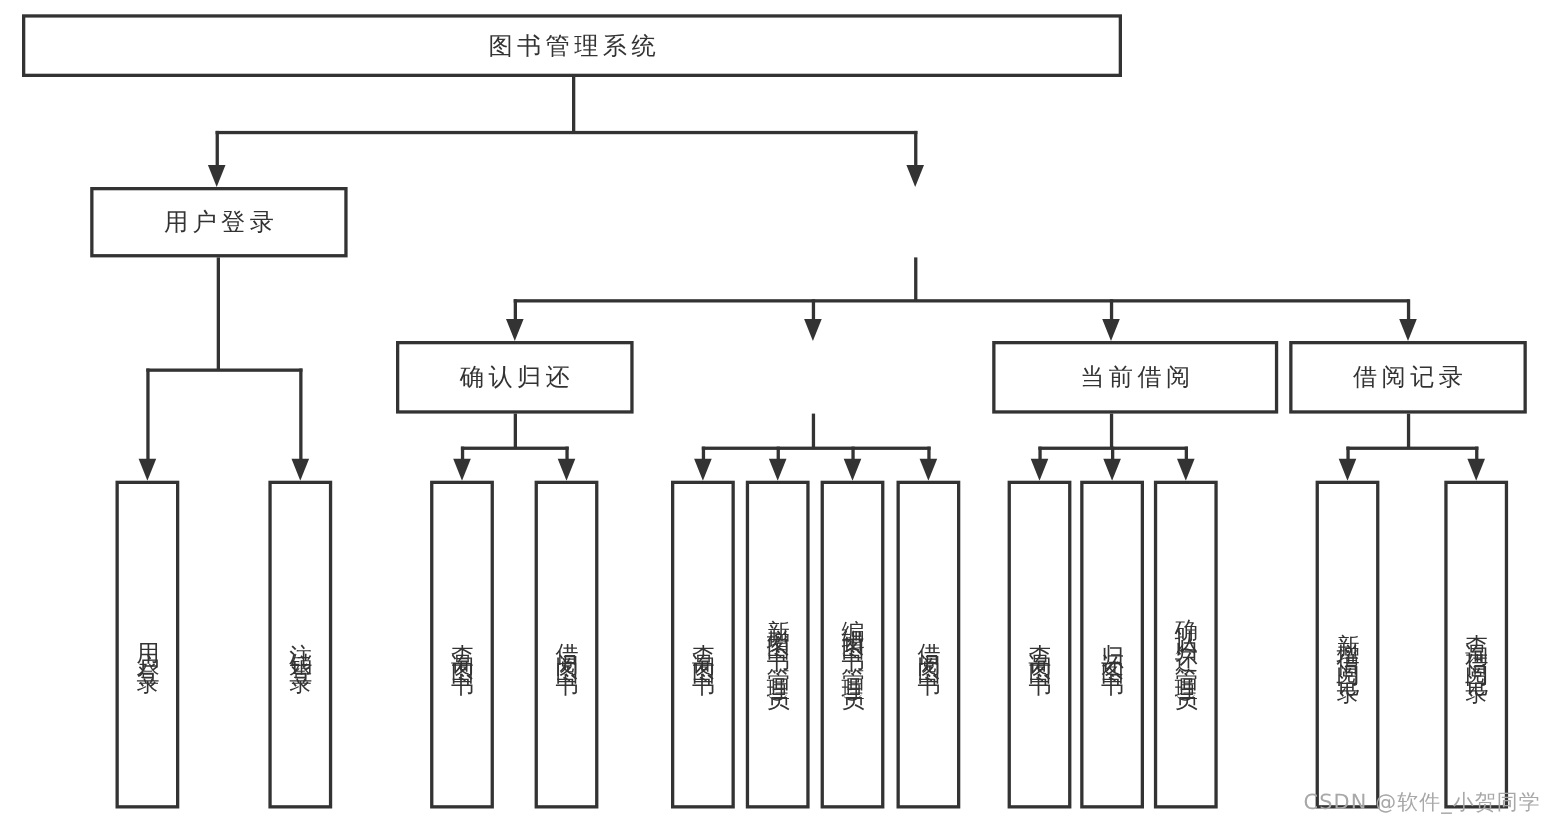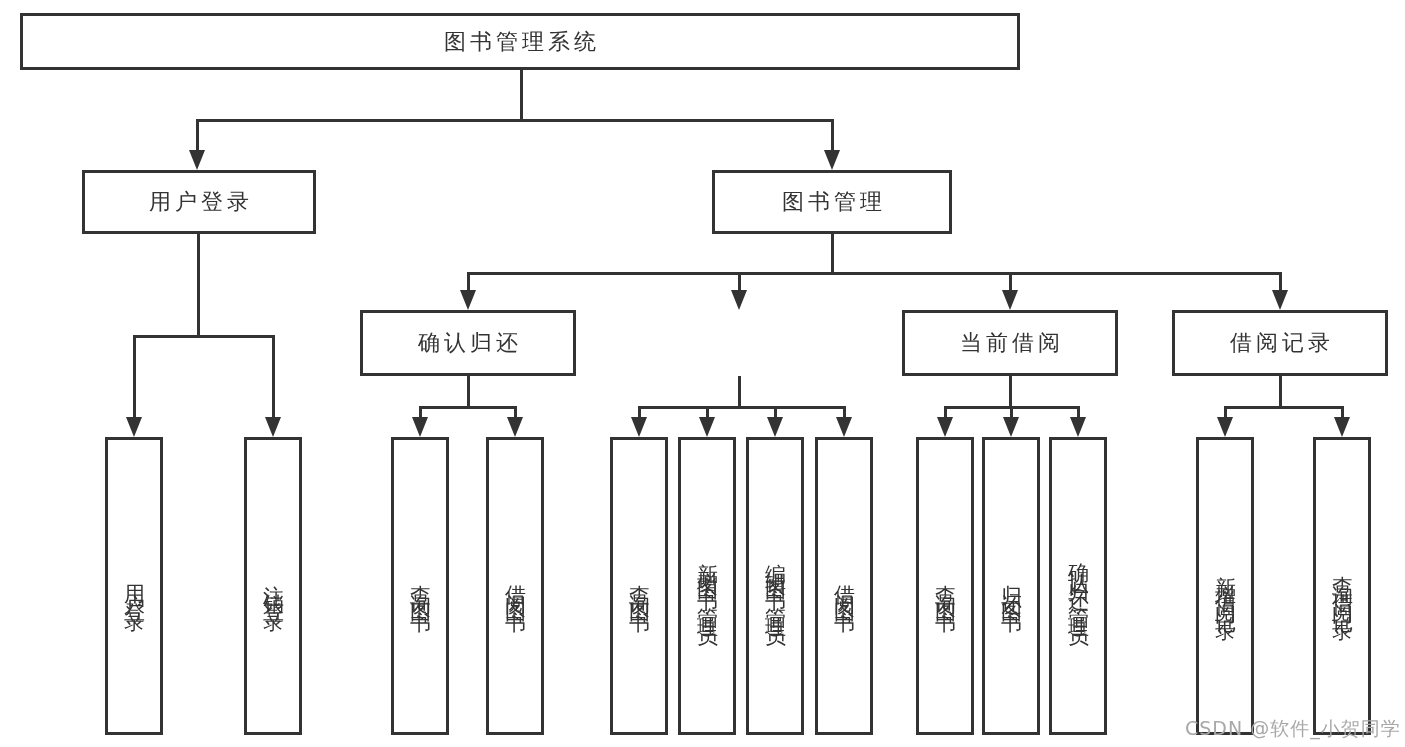--- a/index.html
+++ b/index.html
@@ -52,23 +52,20 @@
   <div class="vline" style="left:520px;top:70px;height:50px;"></div>
   <div class="hline" style="left:196px;top:119px;width:638px;"></div>
   <div class="vline" style="left:196px;top:119px;height:31px;"></div>
   <div class="arrow" style="left:189px;top:150px;"></div>
   <div class="vline" style="left:831px;top:119px;height:31px;"></div>
   <div class="arrow" style="left:824px;top:150px;"></div>
 
   <div class="box" style="left:82px;top:170px;width:234px;height:64px;">
     <span class="label">用户登录</span>
   </div>
-  <div class="box" style="left:712px;top:170px;width:240px;height:64px;">
-    <span class="label">图书管理</span>
-  </div>
 
   <div class="vline" style="left:197px;top:234px;height:103px;"></div>
   <div class="hline" style="left:133px;top:335px;width:142px;"></div>
   <div class="vline" style="left:133px;top:335px;height:83px;"></div>
   <div class="arrow" style="left:126px;top:417px;"></div>
   <div class="vline" style="left:272px;top:335px;height:83px;"></div>
   <div class="arrow" style="left:265px;top:417px;"></div>
 
   <div class="vline" style="left:831px;top:234px;height:40px;"></div>
   <div class="hline" style="left:467px;top:272px;width:814px;"></div>
@@ -77,21 +74,21 @@
   <div class="vline" style="left:738px;top:272px;height:18px;"></div>
   <div class="arrow" style="left:731px;top:290px;"></div>
   <div class="vline" style="left:1009px;top:272px;height:18px;"></div>
   <div class="arrow" style="left:1002px;top:290px;"></div>
   <div class="vline" style="left:1279px;top:272px;height:18px;"></div>
   <div class="arrow" style="left:1272px;top:290px;"></div>
 
   <div class="box" style="left:360px;top:310px;width:216px;height:66px;">
     <span class="label">确认归还</span>
   </div>
-  <div class="box" style="left:902px;top:310px;width:216px;height:66px;">
+  <div class="box" style="left:902px;top:310px;width:260px;height:66px;">
     <span class="label">当前借阅</span>
   </div>
   <div class="box" style="left:1172px;top:310px;width:216px;height:66px;">
     <span class="label">借阅记录</span>
   </div>
 
   <div class="vline" style="left:467px;top:376px;height:32px;"></div>
   <div class="hline" style="left:419px;top:406px;width:98px;"></div>
   <div class="vline" style="left:419px;top:406px;height:12px;"></div>
   <div class="arrow" style="left:412px;top:417px;"></div>

